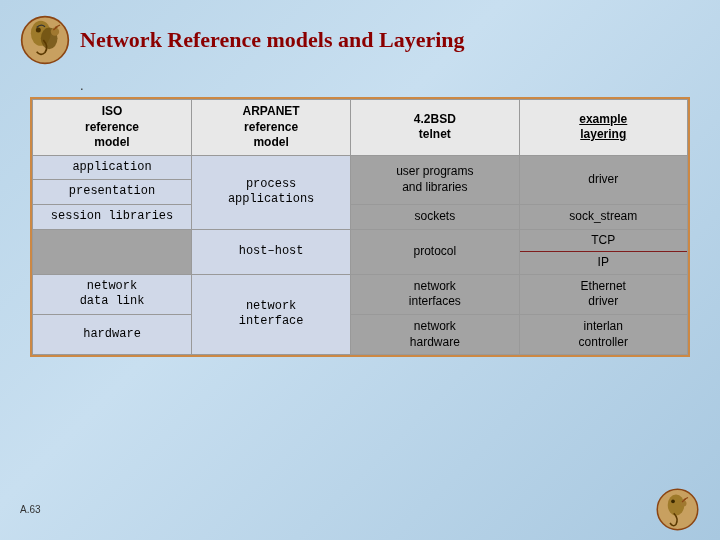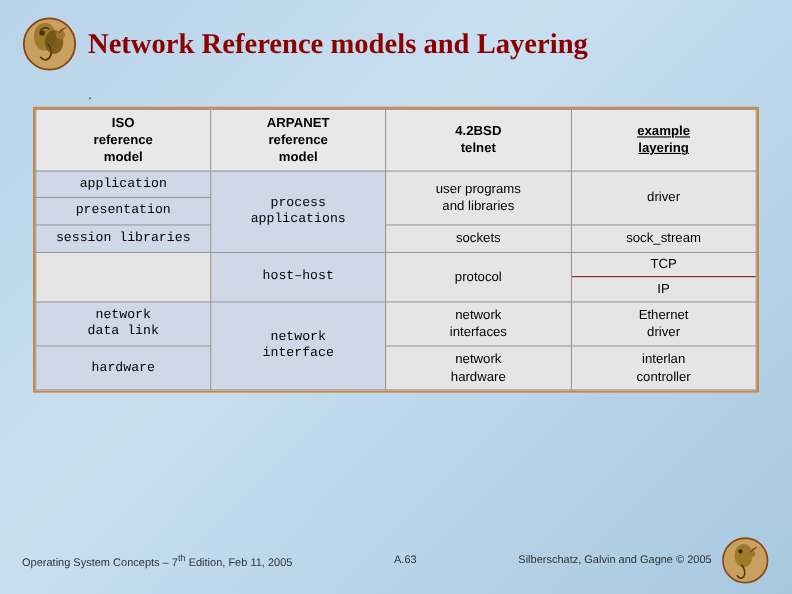--- a/index.html
+++ b/index.html
@@ -28,36 +28,36 @@
     }
 
     .title-logo {
       width: 50px;
       height: 50px;
       margin-right: 10px;
       flex-shrink: 0;
     }
 
     .slide-title {
-      font-size: 26px;
+      font-size: 22px;
       font-weight: bold;
       color: #8B0000;
       font-family: 'Times New Roman', serif;
     }
 
     .subtitle-dot {
       font-size: 14px;
       color: #333;
       margin-left: 5px;
     }
 
     .table-wrapper {
       margin: 4px 10px;
       border: 2px solid #cc8844;
-      background: #e5e5e5;
+      background: #a3a3a3;
     }
 
     table {
       width: 100%;
       border-collapse: collapse;
       font-size: 12px;
     }
 
     th, td {
       border: 1px solid #999;
@@ -190,26 +190,22 @@
         <tr>
           <td class="cell-highlight">hardware</td>
           <td>network<br>hardware</td>
           <td>interlan<br>controller</td>
         </tr>
       </tbody>
     </table>
   </div>
 
   <div class="footer">
-    <div>
-      <span>Operating System Concepts – 7</span><sup>th</sup><span> Edition, Feb 11, 2005</span>
-    </div>
     <div>A.63</div>
     <div style="display:flex; align-items:center; gap:8px;">
-      <div>Silberschatz, Galvin and Gagne © 2005</div>
 
       <svg class="footer-logo" viewBox="0 0 60 60" xmlns="http://www.w3.org/2000/svg">
         <circle cx="30" cy="30" r="27" fill="#c8a060" stroke="#8B4513" stroke-width="2"></circle>
         <ellipse cx="28" cy="24" rx="11" ry="14" fill="#8B6914" opacity="0.7"></ellipse>
         <path d="M25 35 Q32 42 28 50 Q24 54 20 48" stroke="#5a3800" stroke-width="2" fill="none"></path>
         <circle cx="38" cy="22" r="4" fill="#a07830"></circle>
         <path d="M36 20 L41 16 M38 17 L44 14" stroke="#8B4513" stroke-width="1.5"></path>
         <circle cx="24" cy="19" r="2.5" fill="#3a2800"></circle>
       </svg>
     </div>

